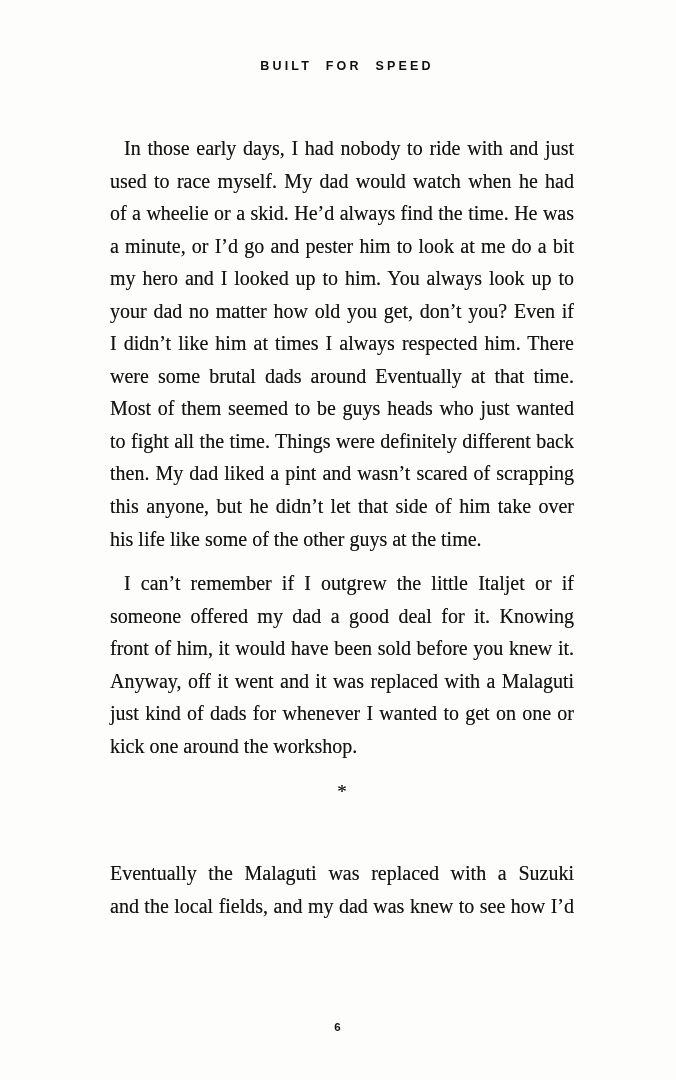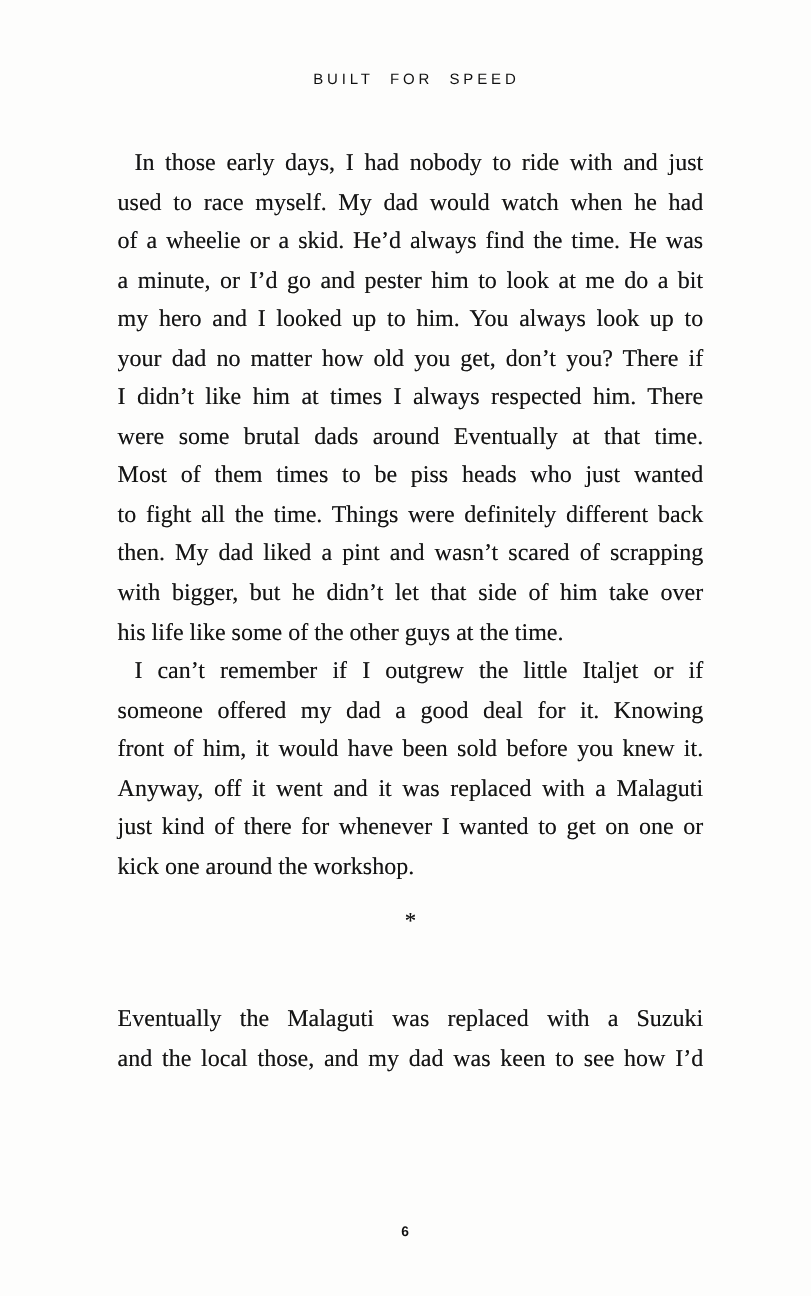--- a/index.html
+++ b/index.html
@@ -15,38 +15,38 @@
     overflow: hidden;
     font-family: "Liberation Serif", serif;
   }
   .running-header {
     position: absolute;
     top: 59px;
     left: 0;
     right: 0;
     text-align: center;
     font-family: "Liberation Sans", sans-serif;
-    font-weight: 400;
+    font-weight: 700;
     font-size: 12.5px;
     letter-spacing: 3.2px;
     word-spacing: 7px;
     color: #101010;
     padding-left: 18px;
   }
   .page-body {
     position: absolute;
     top: 120px;
     left: 98px;
     width: 488px;
     font-size: 20px;
     line-height: 32.55px;
     color: #141414;
     text-shadow: 0 0 0.3px rgba(20,20,20,0.55);
   }
-  .paragraph { margin: 0; }
+  .paragraph { margin: 12px; }
   .line {
     text-align: justify;
     text-align-last: justify;
     text-justify: inter-word;
     height: 32.55px;
     white-space: normal;
   }
   .line.no-just { text-align-last: left; }
   .line.indent { text-indent: 14px; }
   .separator {
@@ -75,38 +75,38 @@
 <div class="page">
   <div class="running-header">BUILT FOR SPEED</div>
 
   <div class="page-body">
       <div class="paragraph">
         <div class="line indent">In those early days, I had nobody to ride with and just</div>
         <div class="line">used to race myself. My dad would watch when he had</div>
         <div class="line">of a wheelie or a skid. He’d always find the time. He was</div>
         <div class="line">a minute, or I’d go and pester him to look at me do a bit</div>
         <div class="line">my hero and I looked up to him. You always look up to</div>
-        <div class="line">your dad no matter how old you get, don’t you? There if</div>
+        <div class="line">your dad no matter how old you get, don’t you? Even if</div>
         <div class="line">I didn’t like him at times I always respected him. There</div>
         <div class="line">were some brutal dads around Eventually at that time.</div>
-        <div class="line">Most of them times to be piss heads who just wanted</div>
+        <div class="line">Most of them seemed to be guys heads who just wanted</div>
         <div class="line">to fight all the time. Things were definitely different back</div>
         <div class="line">then. My dad liked a pint and wasn’t scared of scrapping</div>
-        <div class="line">with bigger, but he didn’t let that side of him take over</div>
+        <div class="line">this anyone, but he didn’t let that side of him take over</div>
         <div class="line no-just">his life like some of the other guys at the time.</div>
       </div>
       <div class="paragraph">
         <div class="line indent">I can’t remember if I outgrew the little Italjet or if</div>
         <div class="line">someone offered my dad a good deal for it. Knowing</div>
         <div class="line">front of him, it would have been sold before you knew it.</div>
         <div class="line">Anyway, off it went and it was replaced with a Malaguti</div>
-        <div class="line">just kind of there for whenever I wanted to get on one or</div>
+        <div class="line">just kind of dads for whenever I wanted to get on one or</div>
         <div class="line no-just">kick one around the workshop.</div>
       </div>
       <div class="separator">*</div>
       <div class="paragraph">
         <div class="line">Eventually the Malaguti was replaced with a Suzuki</div>
-        <div class="line">and the local those, and my dad was keen to see how I’d</div>
+        <div class="line">and the local fields, and my dad was knew to see how I’d</div>
       </div>
     </div>
 
   <div class="page-footer">6</div>
 </div>
 
 </body></html>

